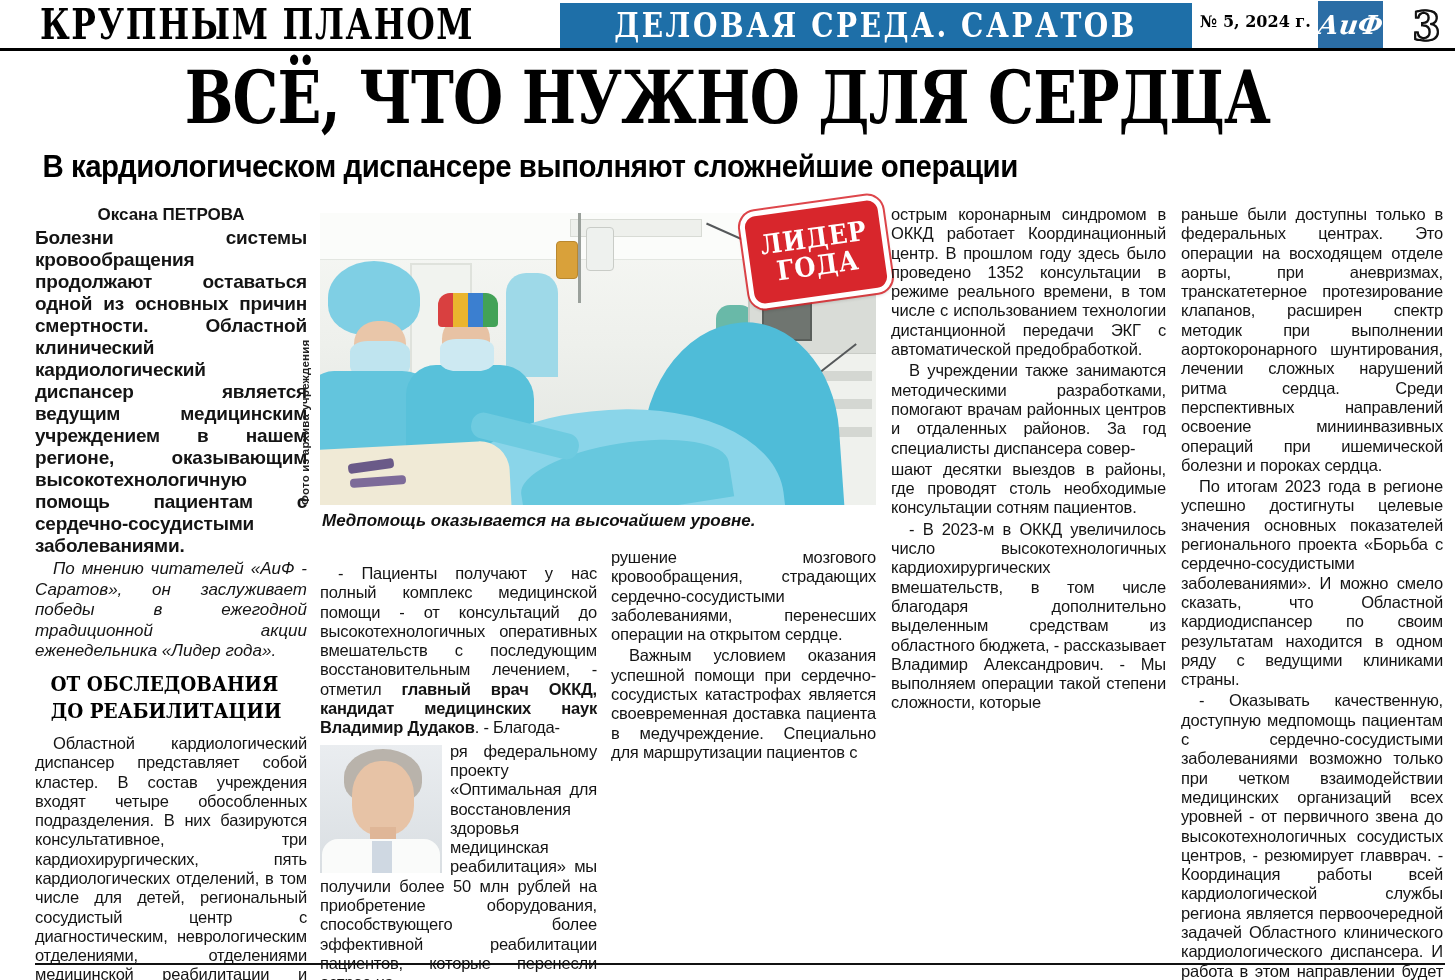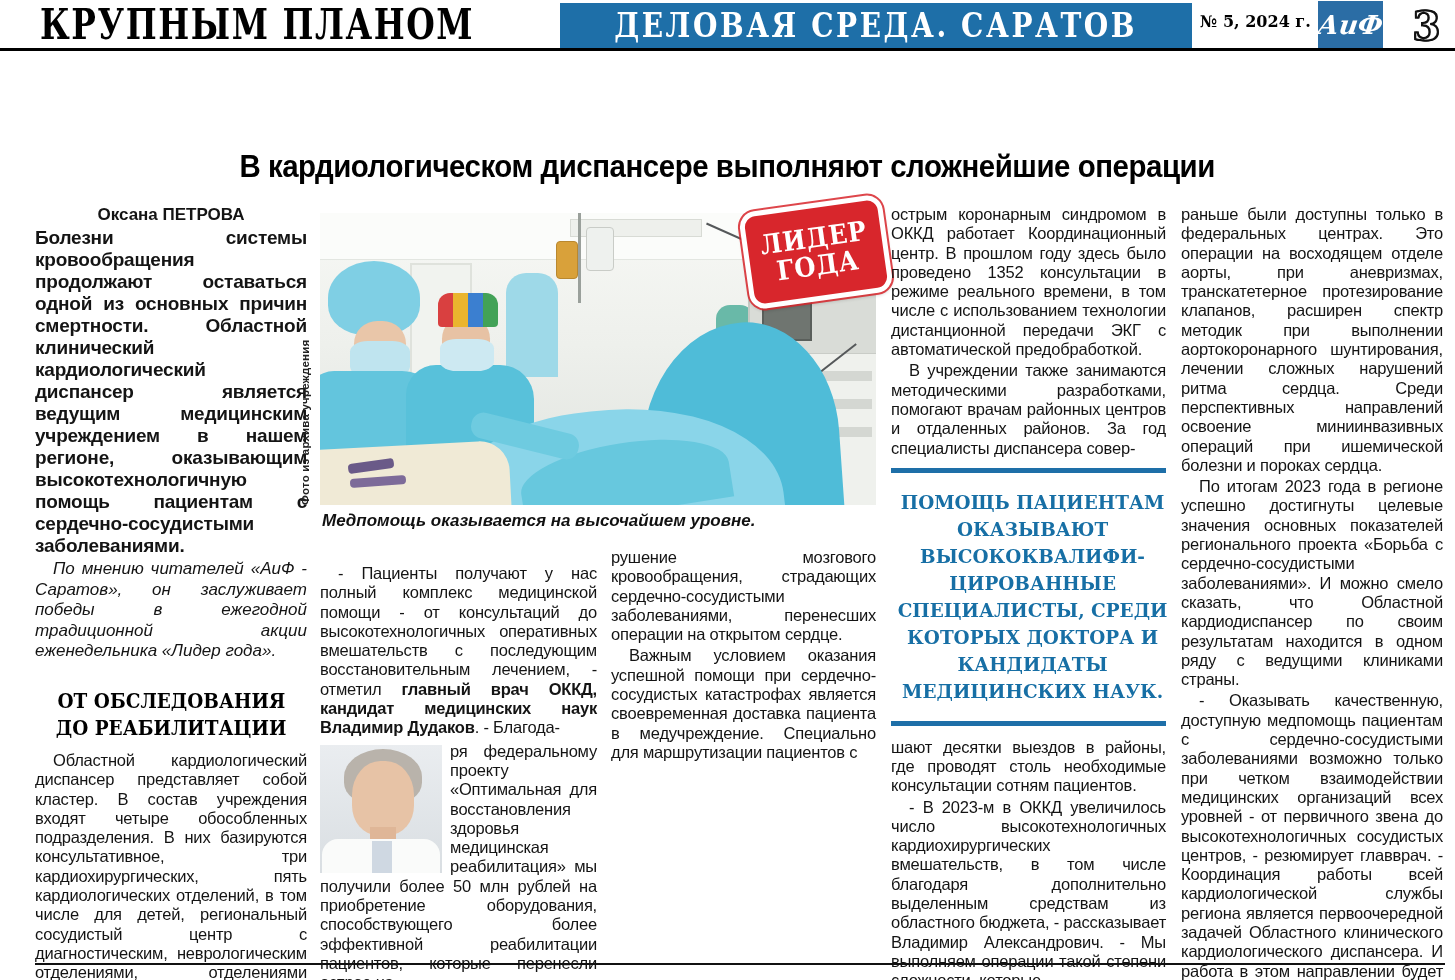--- a/index.html
+++ b/index.html
@@ -39,35 +39,35 @@
     font-family:"DejaVu Serif", serif; font-weight:bold; font-size:40px; color:#ffffff;
     -webkit-text-stroke:2px #111;
     text-shadow:-1px -1px 0 #111, 1px -1px 0 #111, -1px 1px 0 #111, 1px 1px 0 #111;
   }
   
   .headline { position:absolute; left:0; top:62px; width:1455px; text-align:center; }
   .headline-title {
     display:inline-block; font-family:"DejaVu Serif", serif; font-weight:bold; font-size:72px;
     line-height:1.0; letter-spacing:-1px; transform:scaleX(.8); white-space:nowrap; color:#000;
   }
-  .headline-sub-wrap { position:absolute; left:0; top:148px; width:1455px; text-align:center; }
+  .headline-sub-wrap { position:absolute; left:0; top:148px; width:1455px; text-align:left; }
   .headline-sub {
     display:inline-block; font-weight:bold; font-size:32px; letter-spacing:-0.5px;
     transform:scaleX(.92); white-space:nowrap; color:#000;
   }
   
   .col { position:absolute; text-align:justify; }
   .col p { margin:0 0 2px 0; }
   .body { font-size:16.5px; line-height:1.17; letter-spacing:-0.2px; }
   .indent { text-indent:18px; }
   .b { font-weight:bold; }
   .byline { font-weight:bold; font-size:17px; margin:0 0 16px 0; text-align:center; }
   .lead { font-weight:bold; font-size:19px; line-height:1.16; letter-spacing:-0.2px; margin:0 0 14px 0; }
   .deck { font-style:italic; font-size:17px; line-height:1.2; margin:6px 0 10px 0; }
-  .sect-head { text-align:center; margin:27px 0 10px 0; }
+  .sect-head { text-align:left; margin:10px 0 10px 0; }
   .sect-head span {
     display:inline-block; font-family:"DejaVu Serif", serif; font-weight:bold; font-size:21px;
     line-height:1.25; transform:scaleX(.88); white-space:nowrap; color:#000;
   }
   
   .photo {
     position:absolute; left:320px; top:213px; width:556px; height:292px; overflow:hidden;
     background:linear-gradient(180deg,#f7f8f5 0%,#eef0ec 45%,#dfe3de 100%);
   }
   .photo div { position:absolute; }
@@ -160,20 +160,23 @@
     <div class="banner">
       <span class="banner-text">ДЕЛОВАЯ СРЕДА. САРАТОВ</span>
     </div>
     <div class="issue">№ 5, 2024 г.</div>
     <div class="aif-logo">
       <span>АиФ</span>
     </div>
     <div class="pagenum">3</div>
   </div>
 
+  <div class="headline">
+    <span class="headline-title">ВСЁ, ЧТО НУЖНО ДЛЯ СЕРДЦА</span>
+  </div>
   <div class="headline-sub-wrap">
     <span class="headline-sub">В кардиологическом диспансере выполняют сложнейшие операции</span>
   </div>
 
   <div class="col" style="left:35px; top:205px; width:272px;">
     <p class="byline">Оксана ПЕТРОВА</p>
     <p class="lead">Болезни системы кровообращения продолжают оставаться одной из основных причин смертности. Областной клинический кардиологический диспансер является ведущим медицинским учреждением в нашем регионе, оказывающим высокотехнологичную помощь пациентам с сердечно-сосудистыми заболеваниями.</p>
     <p class="deck indent">По мнению читателей «АиФ - Саратов», он заслуживает победы в ежегодной традиционной акции еженедельника «Лидер года».</p>
     <div class="sect-head">
       <span>ОТ ОБСЛЕДОВАНИЯ</span><br>
@@ -243,23 +246,20 @@
   </div>
 
   <div class="col" style="left:611px; top:548px; width:265px;">
     <p class="body">рушение мозгового кровообращения, страдающих сердечно-сосудистыми заболеваниями, перенесших операции на открытом сердце.</p>
     <p class="body indent">Важным условием оказания успешной помощи при сердечно-сосудистых катастрофах является своевременная доставка пациента в медучреждение. Специально для маршрутизации пациентов с</p>
   </div>
 
   <div class="col" style="left:891px; top:205px; width:275px;">
     <p class="body">острым коронарным синдромом в ОККД работает Координационный центр. В прошлом году здесь было проведено 1352 консультации в режиме реального времени, в том числе с использованием технологии дистанционной передачи ЭКГ с автоматической предобработкой.</p>
     <p class="body indent">В учреждении также занимаются методическими разработками, помогают врачам районных центров и отдаленных районов. За год специалисты диспансера совер-</p>
-    <div class="pullquote">
-      <span>ПОМОЩЬ ПАЦИЕНТАМ ОКАЗЫВАЮТ ВЫСОКОКВАЛИФИ-ЦИРОВАННЫЕ СПЕЦИАЛИСТЫ, СРЕДИ КОТОРЫХ ДОКТОРА И КАНДИДАТЫ МЕДИЦИНСКИХ НАУК.</span>
-    </div>
     <p class="body">шают десятки выездов в районы, где проводят столь необходимые консультации сотням пациентов.</p>
     <p class="body indent">- В 2023-м в ОККД увеличилось число высокотехнологичных кардиохирургических вмешательств, в том числе благодаря дополнительно выделенным средствам из областного бюджета, - рассказывает Владимир Александрович. - Мы выполняем операции такой степени сложности, которые</p>
   </div>
 
   <div class="col" style="left:1181px; top:205px; width:262px;">
     <p class="body">раньше были доступны только в федеральных центрах. Это операции на восходящем отделе аорты, при аневризмах, транскатетерное протезирование клапанов, расширен спектр методик при выполнении аортокоронарного шунтирования, лечении сложных нарушений ритма сердца. Среди перспективных направлений освоение миниинвазивных операций при ишемической болезни и пороках сердца.</p>
     <p class="body indent">По итогам 2023 года в регионе успешно достигнуты целевые значения основных показателей регионального проекта «Борьба с сердечно-сосудистыми заболеваниями». И можно смело сказать, что Областной кардиодиспансер по своим результатам находится в одном ряду с ведущими клиниками страны.</p>
     <p class="body indent">- Оказывать качественную, доступную медпомощь пациентам с сердечно-сосудистыми заболеваниями возможно только при четком взаимодействии медицинских организаций всех уровней - от первичного звена до высокотехнологичных сосудистых центров, - резюмирует главврач. - Координация работы всей кардиологической службы региона является первоочередной задачей Областного клинического кардиологического диспансера. И работа в этом направлении будет продолжаться.</p>
   </div>
 

